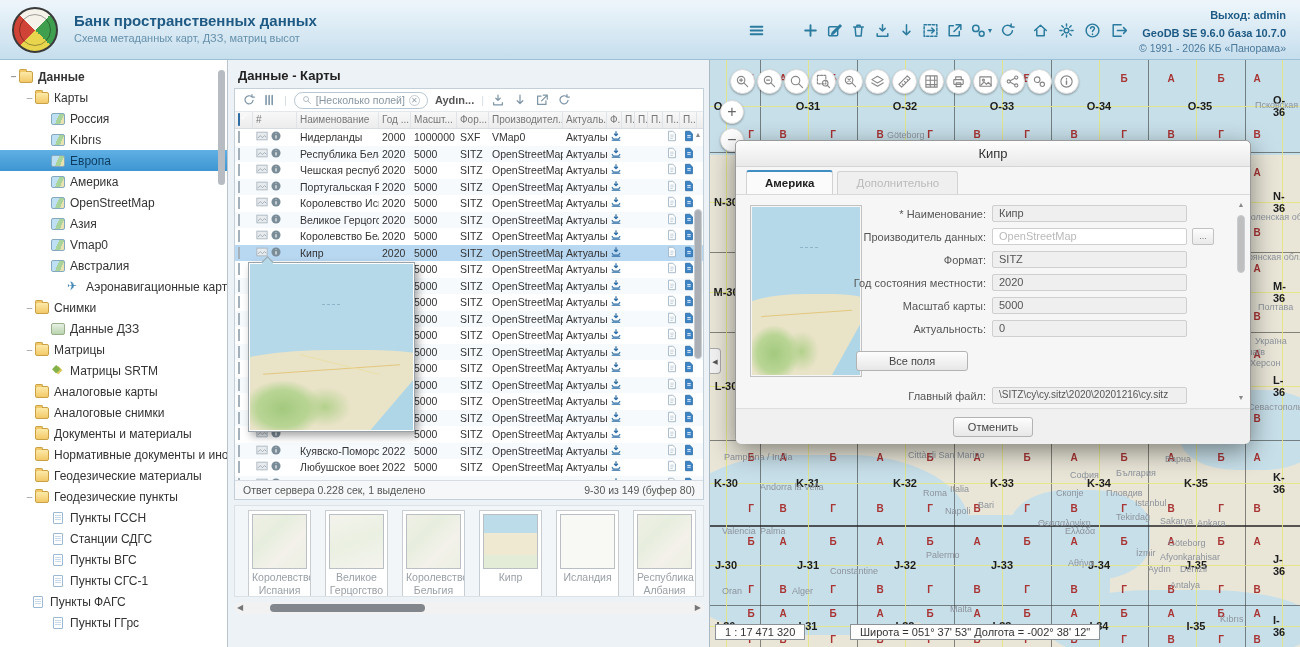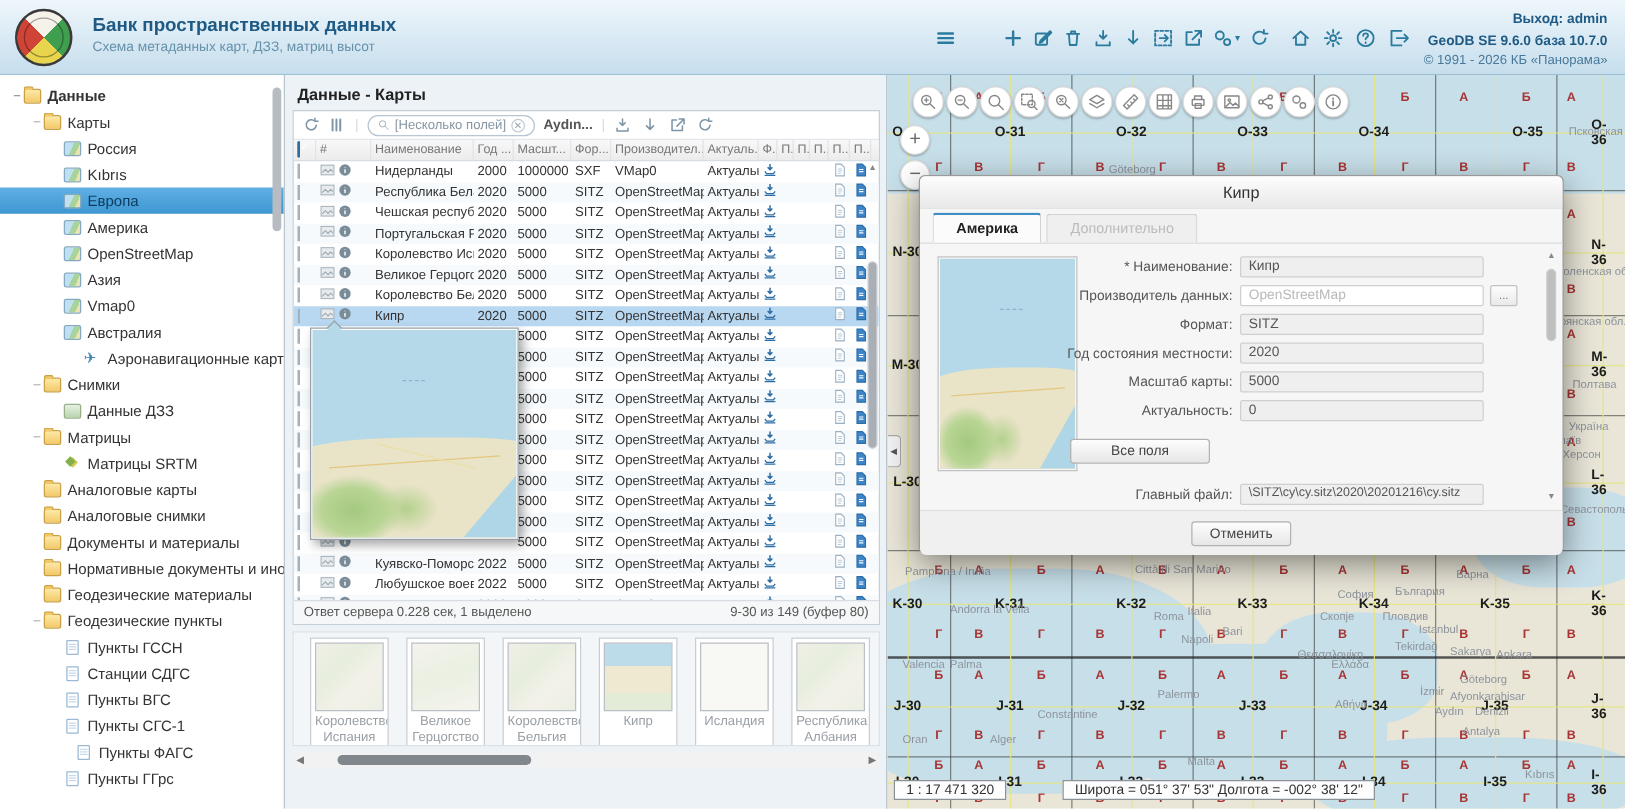--- a/index.html
+++ b/index.html
@@ -390,21 +390,21 @@
       <div class="tree-item" style="padding-left: 40px;">
         <span class="exp"></span>
         <span class="ti doc"></span>
         <span class="lbl">Пункты ВГС</span>
       </div>
       <div class="tree-item" style="padding-left: 40px;">
         <span class="exp"></span>
         <span class="ti doc"></span>
         <span class="lbl">Пункты СГС-1</span>
       </div>
-      <div class="tree-item" style="padding-left: 49px; text-align: right;">
+      <div class="tree-item" style="padding-left: 20px; text-align: right;">
         <span class="exp"></span>
         <span class="ti doc"></span>
         <span class="lbl">Пункты ФАГС</span>
       </div>
       <div class="tree-item" style="padding-left: 40px;">
         <span class="exp"></span>
         <span class="ti doc"></span>
         <span class="lbl">Пункты ГГрс</span>
       </div>
     </div>
@@ -1486,21 +1486,21 @@
       <div class="cell-label" style="left: 292px; top: 46px;">O-33</div>
       <div class="q-letter" style="left: 267px; top: 18.4px;">А</div>
       <div class="q-letter" style="left: 317px; top: 18.4px;">Б</div>
       <div class="q-letter" style="left: 267px; top: 73.6px;">В</div>
       <div class="q-letter" style="left: 317px; top: 73.6px;">Г</div>
       <div class="cell-label" style="left: 389px; top: 46px;">O-34</div>
       <div class="q-letter" style="left: 364px; top: 18.4px;">А</div>
       <div class="q-letter" style="left: 414px; top: 18.4px;">Б</div>
       <div class="q-letter" style="left: 364px; top: 73.6px;">В</div>
       <div class="q-letter" style="left: 414px; top: 73.6px;">Г</div>
-      <div class="cell-label" style="left: 512px; top: 46px;">O-35</div>
+      <div class="cell-label" style="left: 490px; top: 46px;">O-35</div>
       <div class="q-letter" style="left: 461px; top: 18.4px;">А</div>
       <div class="q-letter" style="left: 511px; top: 18.4px;">Б</div>
       <div class="q-letter" style="left: 461px; top: 73.6px;">В</div>
       <div class="q-letter" style="left: 511px; top: 73.6px;">Г</div>
       <div class="cell-label" style="left: 572px; top: 46px;">O-36</div>
       <div class="q-letter" style="left: 547px; top: 18.4px;">А</div>
       <div class="q-letter" style="left: 547px; top: 73.6px;">В</div>
       <div class="cell-label" style="left: 16px; top: 142px;">N-30</div>
       <div class="q-letter" style="left: 41px; top: 112px;">Б</div>
       <div class="q-letter" style="left: 41px; top: 172px;">Г</div>

